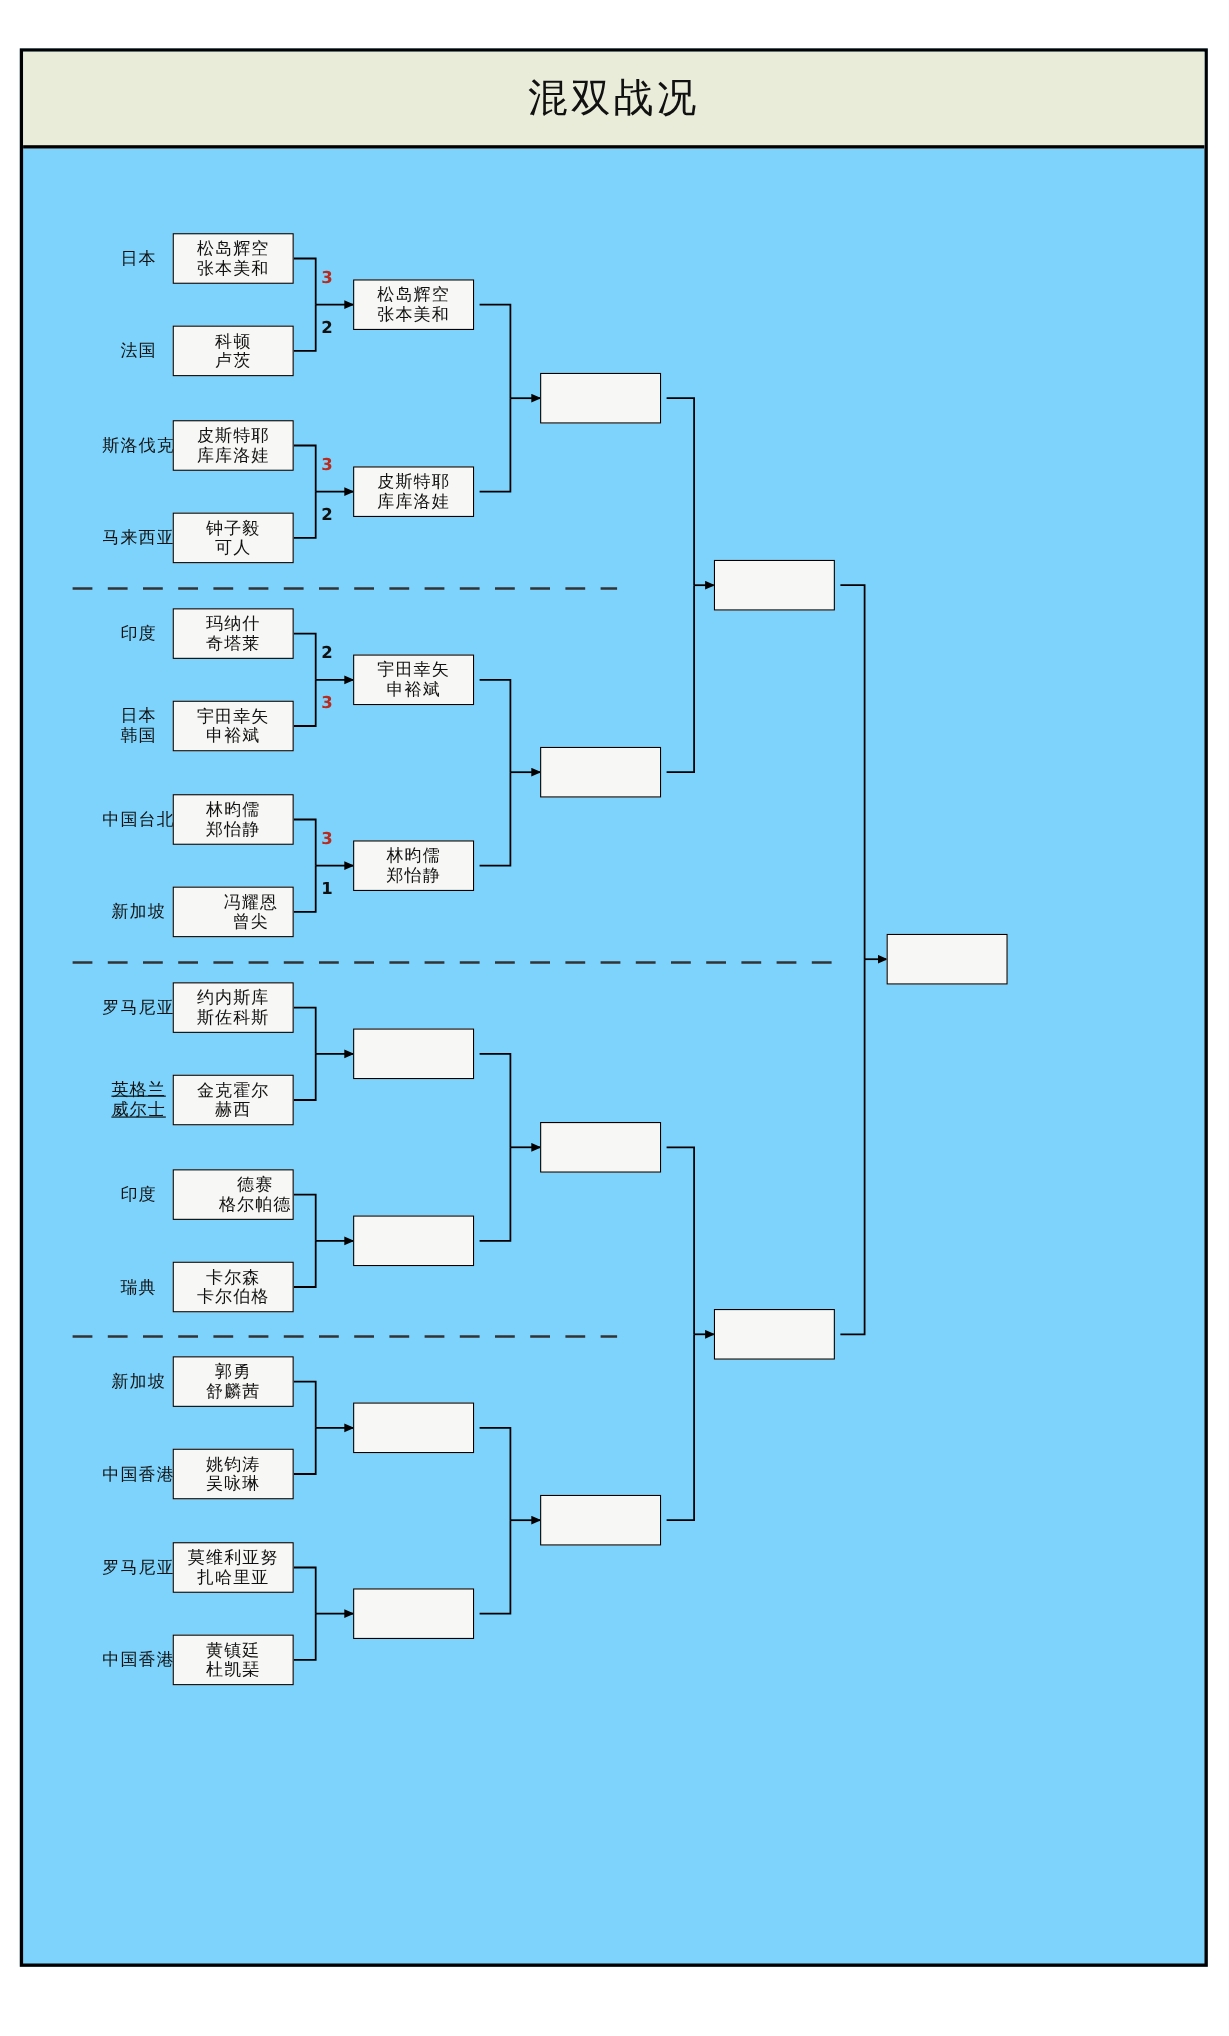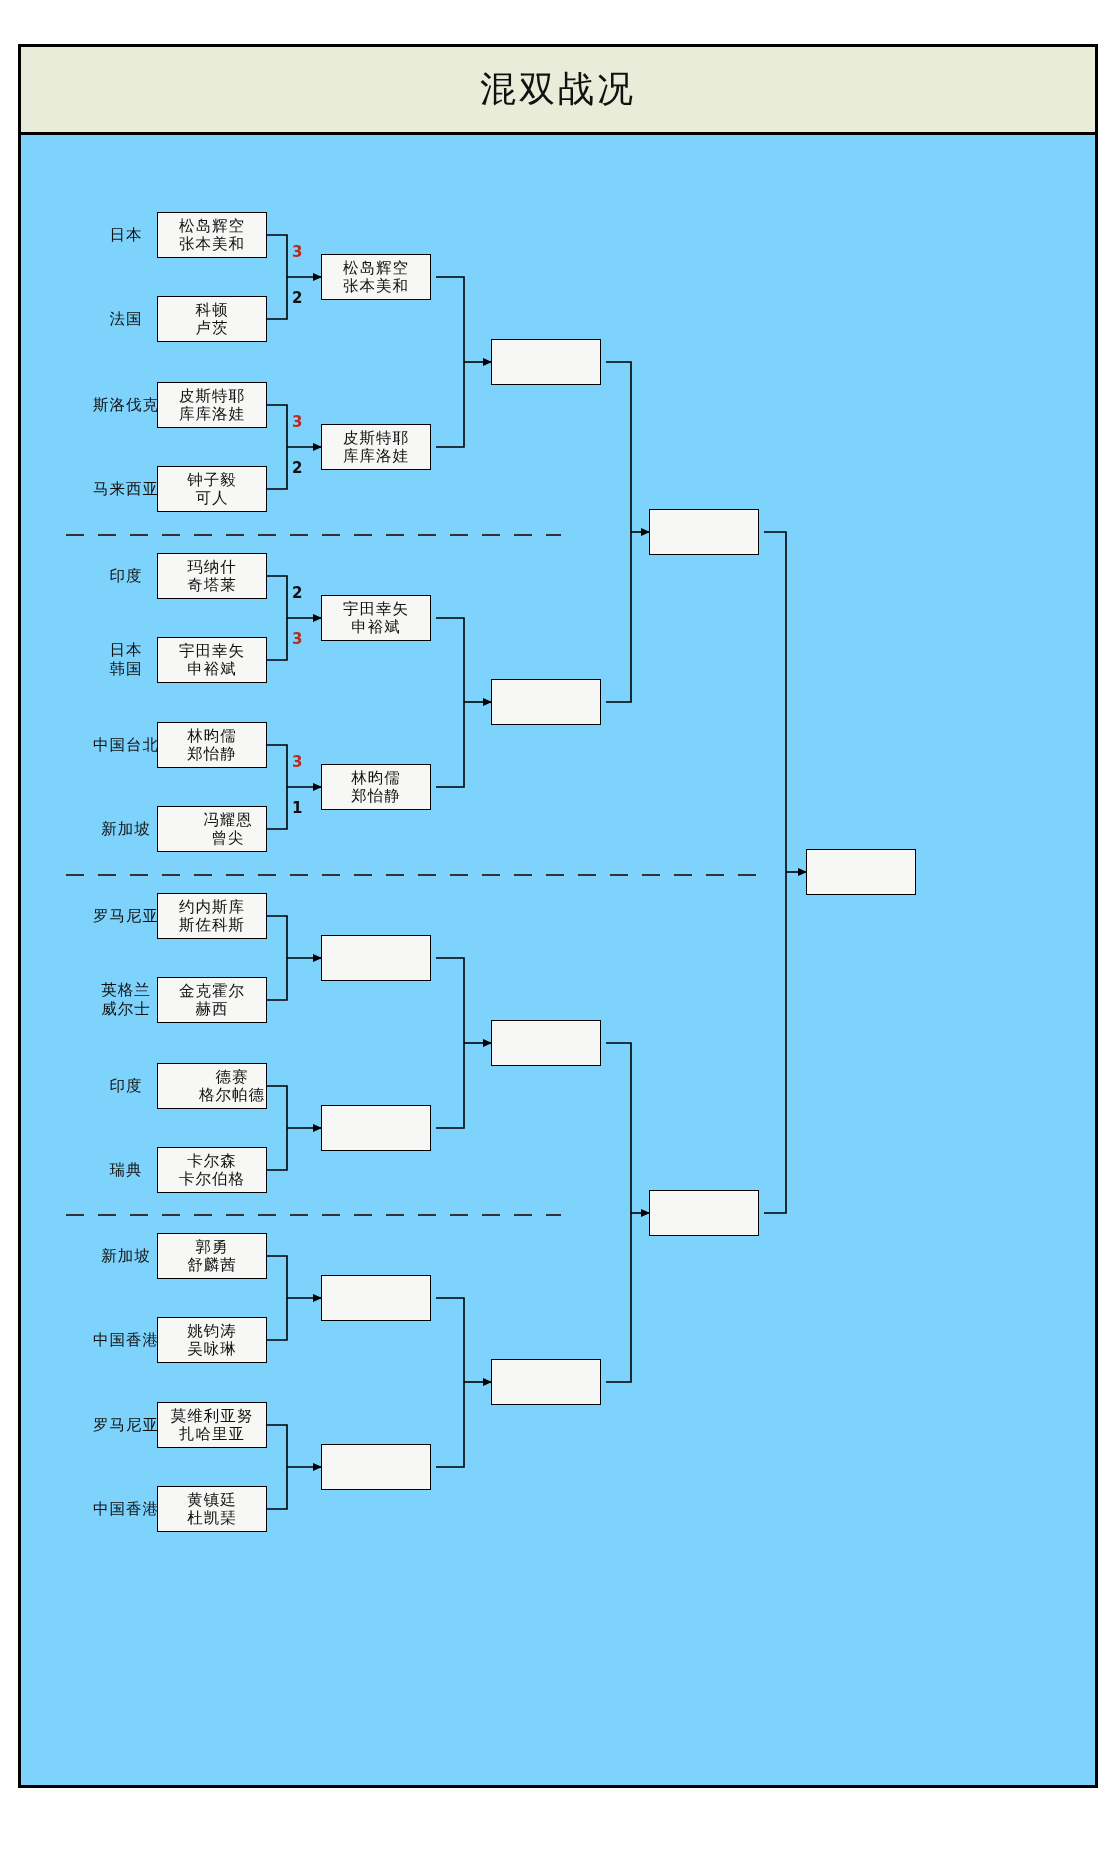--- a/index.html
+++ b/index.html
@@ -131,21 +131,21 @@
       </div>
       <div class="country" style="left:50px;top:587px;width:110px;height:46px;">
         <span class="ln">中国台北</span>
       </div>
       <div class="country" style="left:50px;top:671px;width:110px;height:46px;">
         <span class="ln">新加坡</span>
       </div>
       <div class="country" style="left:50px;top:758px;width:110px;height:46px;">
         <span class="ln">罗马尼亚</span>
       </div>
-      <div class="country" style="left:50px;top:842px;width:110px;height:46px;">
+      <div class="country" style="left:50px;top:842px;width:110px;height:46px;text-decoration:underline;">
         <span class="ln">英格兰</span>
         <span class="ln">威尔士</span>
       </div>
       <div class="country" style="left:50px;top:928px;width:110px;height:46px;">
         <span class="ln">印度</span>
       </div>
       <div class="country" style="left:50px;top:1012px;width:110px;height:46px;">
         <span class="ln">瑞典</span>
       </div>
       <div class="country" style="left:50px;top:1098px;width:110px;height:46px;">

